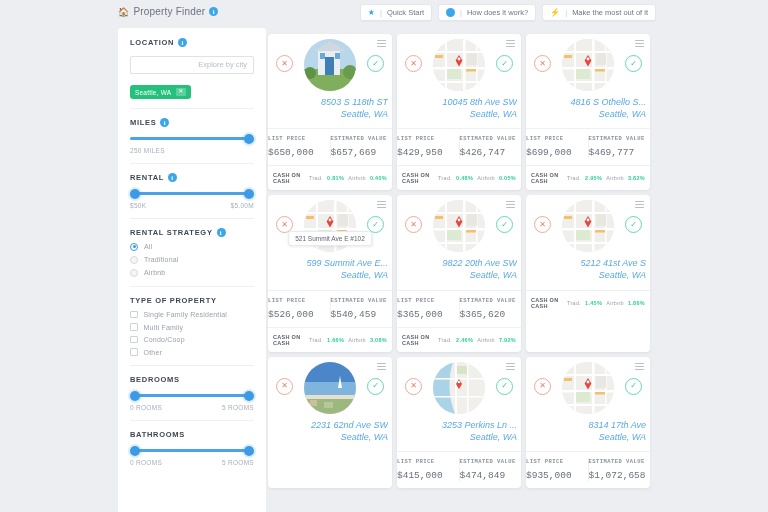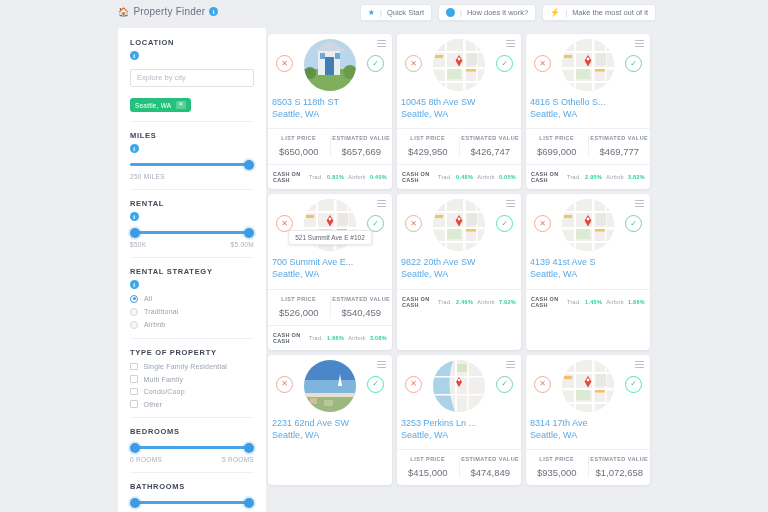--- a/index.html
+++ b/index.html
@@ -45,29 +45,28 @@
   
   .sidebar {
     position: absolute; left: 118px; top: 28px;
     width: 148px; height: 484px;
     background: #fff; border-radius: 3px 3px 0 0;
     padding: 10px 12px 0 12px;
     overflow: hidden;
   }
   .flabel {
     font-size: 7.5px; font-weight: bold; color: #3f4757;
-    letter-spacing: .7px; display: flex; align-items: flex-start; gap: 4px;
+    letter-spacing: .7px; display: flex; align-items: center; gap: 4px;
     margin-bottom: 6px;
-    flex-direction: column;
   }
   .finput {
     width: 100%; height: 17px; border: 1px solid #dfe3e9; border-radius: 2px;
     font-size: 7.5px; color: #b6bcc6; padding: 8px 6px;
     font-family: "Liberation Sans", sans-serif;
-    outline: none; background: #fff;
+    outline: none; background: #fff; text-align: right;
   }
   .finput::placeholder { color: #b6bcc6; }
   .tagrow { margin-top: 7px; }
   .tag {
     display: inline-flex; align-items: center; gap: 5px;
     background: #25c07b; color: #fff; border-radius: 3px;
     font-size: 6.5px; padding: 3px 5px; letter-spacing: .2px;
   }
   .tag .x {
     display: inline-block; font-size: 6px; background: rgba(255,255,255,.25);
@@ -139,32 +138,32 @@
   }
   .circ-x { left: 8px; border: 1px solid #f3a79a; color: #ef7f6b; }
   .circ-v { right: 8px; border: 1px solid #62d9b6; color: #35c89f; }
   .kebab {
     position: absolute; right: 6px; top: 6px;
     width: 9px; height: 7px;
     display: flex; flex-direction: column; justify-content: space-between;
   }
   .kebab i { display: block; height: 1px; background: #b9bfc9; border-radius: 1px; }
   .addr {
-    text-align: left; padding: 0 4px 8px 4px;
+    text-align: right; padding: 0 4px 8px 14px; font-style: italic;
   }
   .addr .line1 {
     font-size: 9px; color: #5aa9e6; line-height: 1.35;
     white-space: nowrap; overflow: hidden; text-overflow: ellipsis;
   }
   .addr .line2 { font-size: 9px; color: #5aa9e6; line-height: 1.35; }
   .prices {
     display: flex; border-top: 1px solid #eef0f3;
     padding: 6px 0 7px 0;
   }
-  .pcell { flex: 1; text-align: center; }
+  .pcell { flex: 1; text-align: left; font-family: Liberation Mono, monospace; }
   .pcell + .pcell { border-left: 1px solid #eef0f3; }
   .phead {
     font-size: 5.5px; color: #8c939f; letter-spacing: .45px;
     font-weight: bold; margin-bottom: 5px;
   }
   .pval { font-size: 9.5px; color: #6a717c; }
   .coc {
     border-top: 1px solid #eef0f3;
     padding: 6px 5px 6px 5px;
     display: flex; align-items: center; gap: 4px;
@@ -498,21 +497,21 @@
                 <rect x="2" y="16" width="8" height="3" fill="#f2c16b"></rect>
                 <rect x="33" y="30" width="10" height="2.5" fill="#f2c16b"></rect>
                 <path d="M26 16 l3.4 5.6 -3.4 5.8 -3.4 -5.8 Z" fill="#e8453c"></path>
                 <circle cx="26" cy="20" r="1.4" fill="#fff"></circle>
               </svg>
             </div>
             <div class="circ-btn circ-v">✓</div>
             <div class="tooltip">521 Summit Ave E #102</div>
           </div>
           <div class="addr">
-            <div class="line1">700 Summit Ave E...</div>
+            <div class="line1">599 Summit Ave E...</div>
             <div class="line2">Seattle, WA</div>
           </div>
           <div class="prices">
             <div class="pcell">
               <div class="phead">LIST PRICE</div>
               <div class="pval">$526,000</div>
             </div>
             <div class="pcell">
               <div class="phead">ESTIMATED VALUE</div>
               <div class="pval">$540,459</div>
@@ -550,20 +549,30 @@
                 <path d="M26 16 l3.4 5.6 -3.4 5.8 -3.4 -5.8 Z" fill="#e8453c"></path>
                 <circle cx="26" cy="20" r="1.4" fill="#fff"></circle>
               </svg>
             </div>
             <div class="circ-btn circ-v">✓</div>
           </div>
           <div class="addr">
             <div class="line1">9822 20th Ave SW</div>
             <div class="line2">Seattle, WA</div>
           </div>
+          <div class="prices">
+            <div class="pcell">
+              <div class="phead">LIST PRICE</div>
+              <div class="pval">$365,000</div>
+            </div>
+            <div class="pcell">
+              <div class="phead">ESTIMATED VALUE</div>
+              <div class="pval">$365,620</div>
+            </div>
+          </div>
           <div class="coc">
             <span class="lab">CASH ON CASH</span>
             <span class="k">Trad.</span>
             <span class="v">2.46%</span>
             <span class="k">Airbnb</span>
             <span class="v">7.92%</span>
           </div>
         </div>
         <div class="card">
           <div class="card-top">
@@ -586,21 +595,21 @@
                 <rect x="34" y="14" width="10" height="12" fill="#e9e7e2"></rect>
                 <rect x="2" y="16" width="8" height="3" fill="#f2c16b"></rect>
                 <rect x="33" y="30" width="10" height="2.5" fill="#f2c16b"></rect>
                 <path d="M26 16 l3.4 5.6 -3.4 5.8 -3.4 -5.8 Z" fill="#e8453c"></path>
                 <circle cx="26" cy="20" r="1.4" fill="#fff"></circle>
               </svg>
             </div>
             <div class="circ-btn circ-v">✓</div>
           </div>
           <div class="addr">
-            <div class="line1">4139 41st Ave S</div>
+            <div class="line1">5212 41st Ave S</div>
             <div class="line2">Seattle, WA</div>
           </div>
           <div class="coc">
             <span class="lab">CASH ON CASH</span>
             <span class="k">Trad.</span>
             <span class="v">1.45%</span>
             <span class="k">Airbnb</span>
             <span class="v">1.86%</span>
           </div>
         </div>

